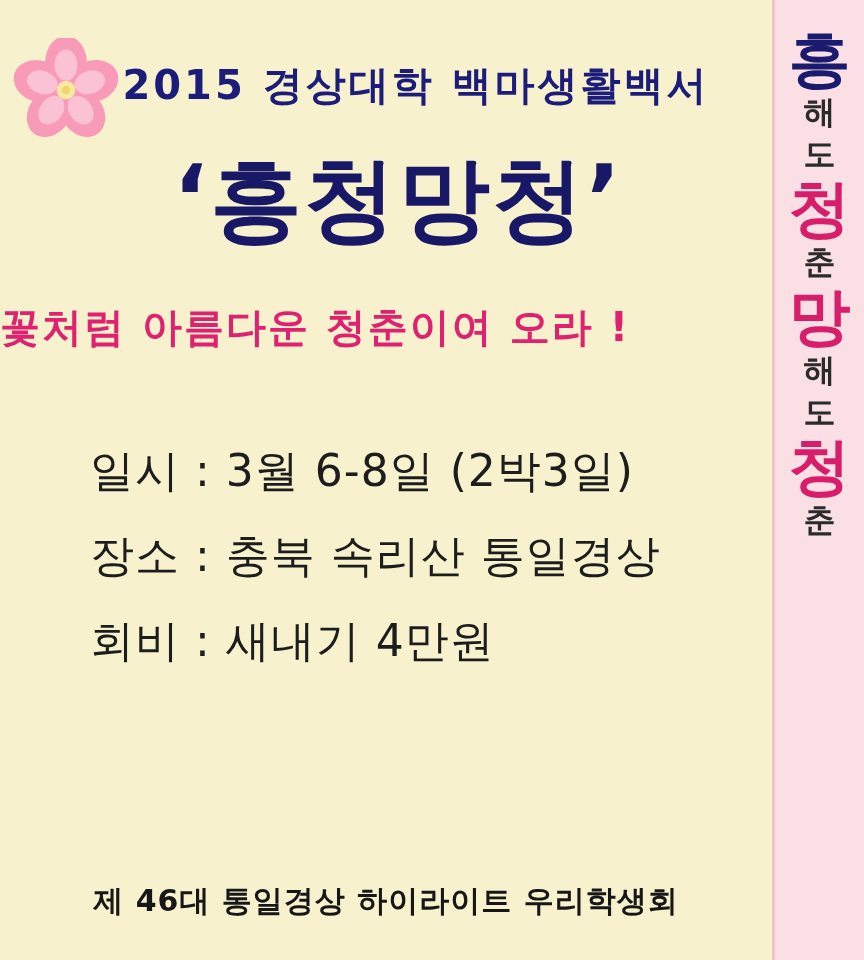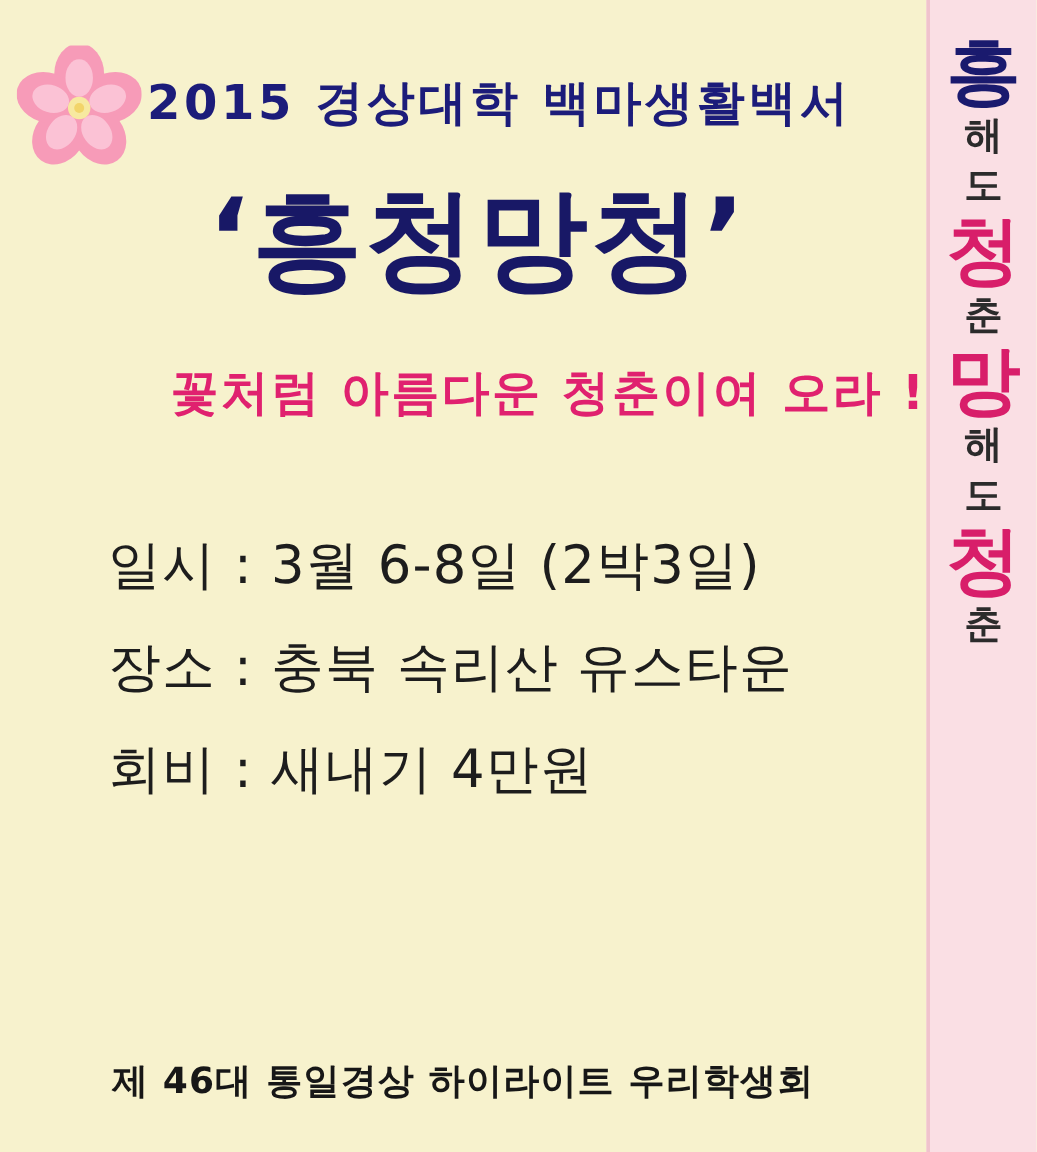--- a/index.html
+++ b/index.html
@@ -99,21 +99,21 @@
     color: #181866;
     letter-spacing: 2px;
     font-family: "DejaVu Sans", sans-serif;
     margin-left: 12px;
   }
   .subtitle {
     position: absolute;
     left: 0;
     top: 300px;
     width: 772px;
-    text-align: right;
+    text-align: left;
     font-size: 40px;
     font-weight: bold;
     color: #e0216f;
     letter-spacing: 2px;
     font-family: "DejaVu Sans", sans-serif;
   }
   .details {
     position: absolute;
     left: 0;
     top: 430px;
@@ -172,21 +172,21 @@
     </svg>
 
     <div class="headline">2015 경상대학 백마생활백서</div>
 
     <div class="title">‘흥청망청’</div>
 
     <div class="subtitle">꽃처럼 아름다운 청춘이여 오라 !</div>
 
     <div class="details">
       <div class="detail-line">일시 : 3월 6-8일 (2박3일)</div>
-      <div class="detail-line">장소 : 충북 속리산 유스타운</div>
+      <div class="detail-line">장소 : 충북 속리산 통일경상</div>
       <div class="detail-line">회비 : 새내기 4만원</div>
     </div>
 
     <div class="footer">제 46대 통일경상 하이라이트 우리학생회</div>
   </div>
 
   <div class="side-strip">
     <span class="side-ch side-big dark">흥</span>
     <span class="side-ch side-small">해</span>
     <span class="side-ch side-small">도</span>

